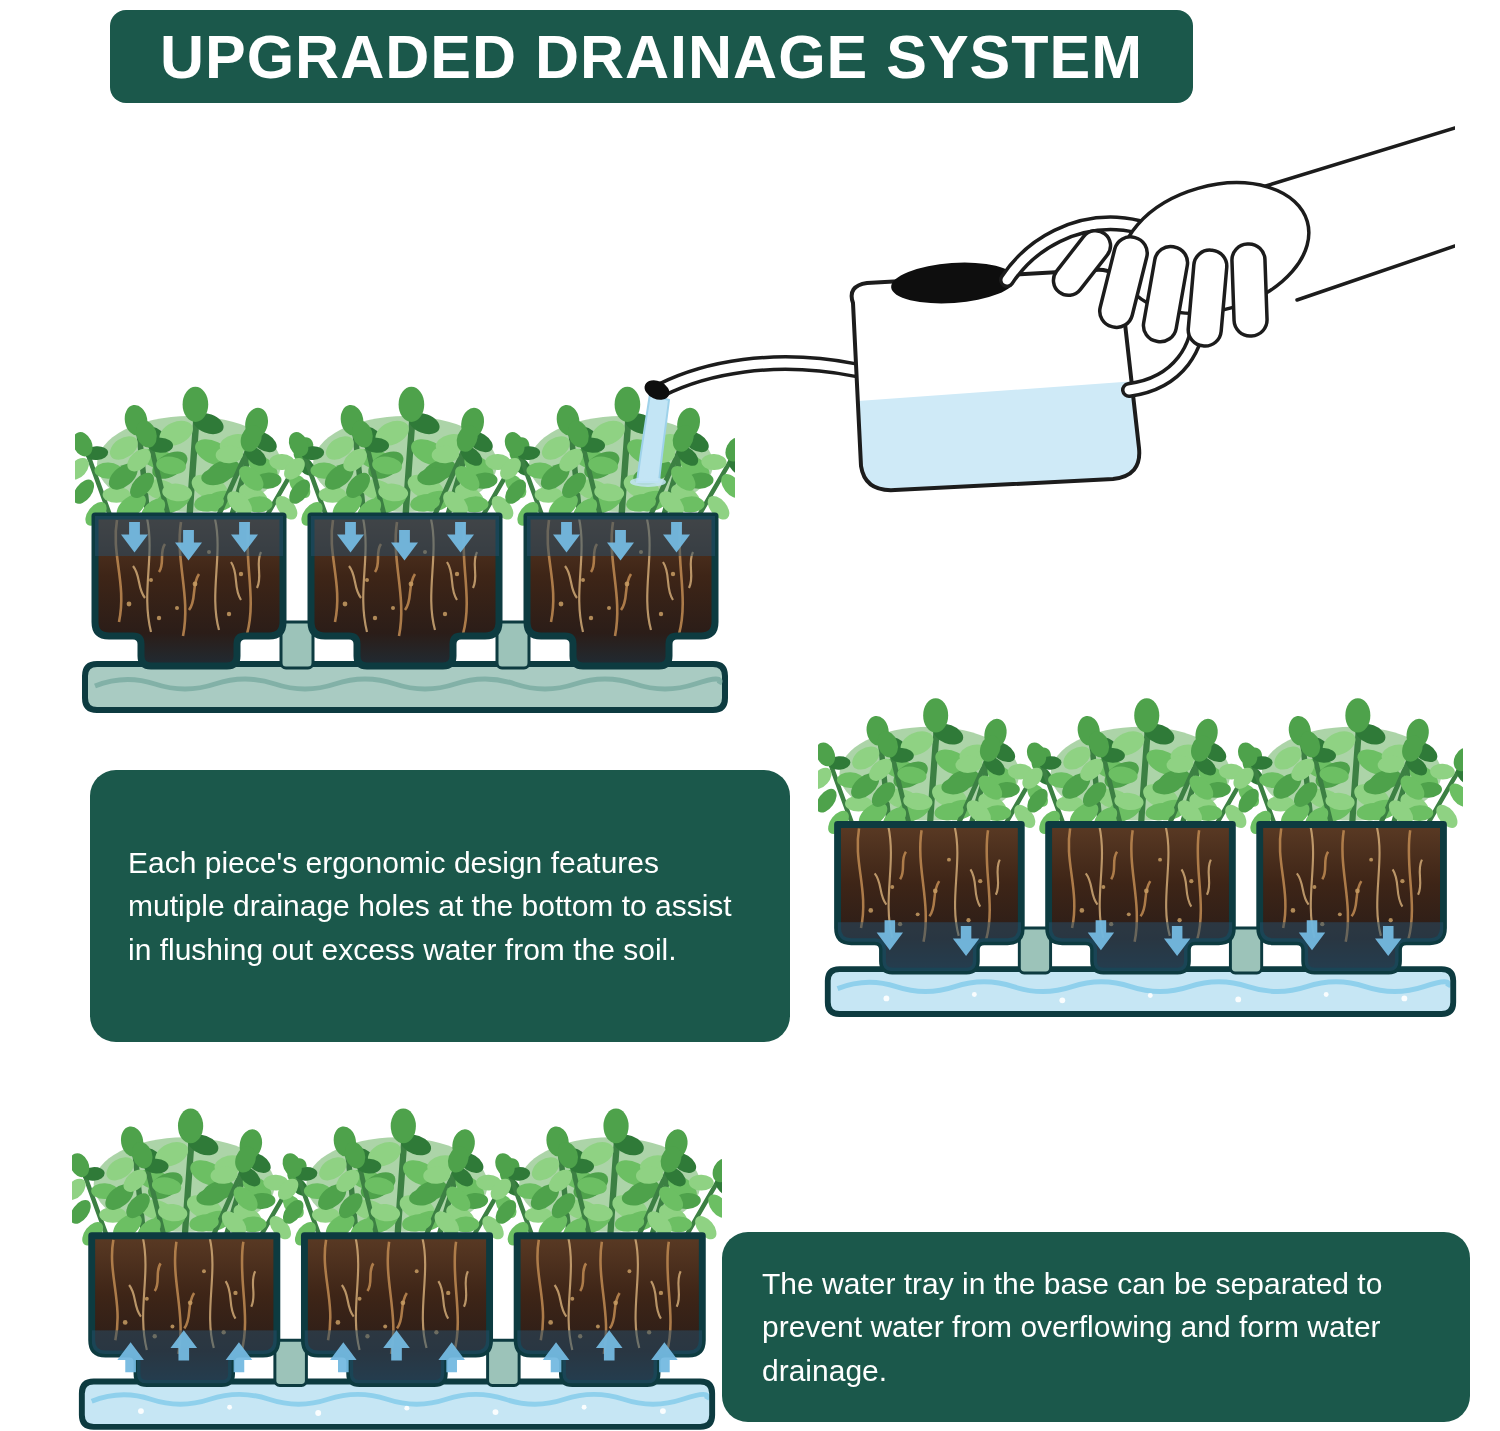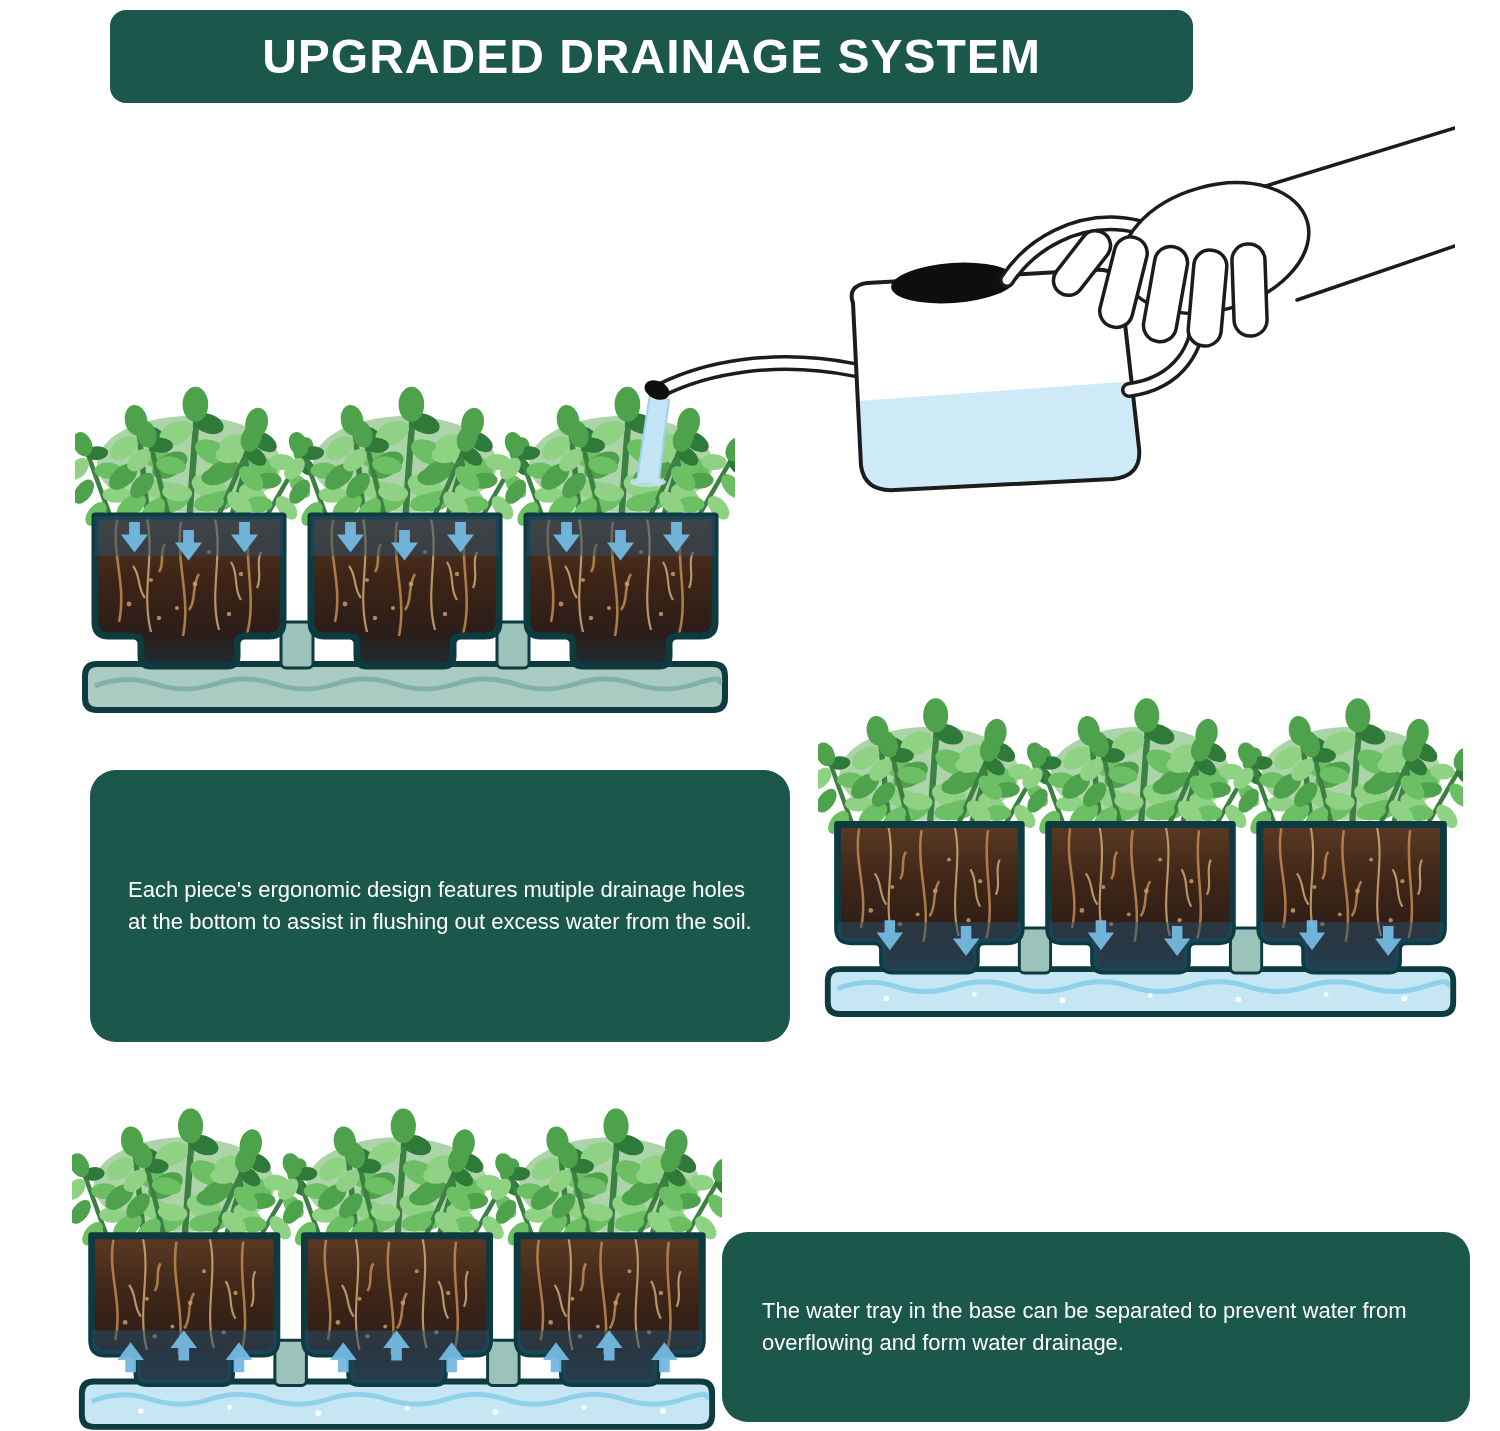--- a/index.html
+++ b/index.html
@@ -2,25 +2,25 @@
 <html><head>
 <meta charset="utf-8">
 <style>
   html,body{margin:0;padding:0;background:#ffffff;}
   .canvas{position:relative;width:1500px;height:1431px;overflow:hidden;background:#ffffff;
           font-family:"Liberation Sans", sans-serif;}
 
   
   .banner{position:absolute;left:110px;top:10px;width:1083px;height:93px;
           background:#1b584b;border-radius:16px;display:flex;align-items:center;justify-content:center;}
-  .banner h1{margin:0;color:#ffffff;font-size:48px;font-weight:700;letter-spacing:1px;white-space:nowrap;}
+  .banner h1{margin:0;color:#ffffff;font-size:61px;font-weight:700;letter-spacing:1px;white-space:nowrap;}
 
   
   .callout{position:absolute;background:#1b584b;border-radius:26px;display:flex;align-items:center;}
-  .callout p{margin:0;color:#ffffff;font-size:22px;line-height:1.45;font-weight:400;}
+  .callout p{margin:0;color:#ffffff;font-size:30px;line-height:1.45;font-weight:400;}
   .box1{left:90px;top:770px;width:700px;height:272px;padding:0 38px;box-sizing:border-box;}
   .box2{left:722px;top:1232px;width:748px;height:190px;padding:0 40px;box-sizing:border-box;}
 
   
   .planter{position:absolute;pointer-events:none;}
   .pA{left:75px;top:356px;width:660px;height:360px;z-index:2;}
   .pB{left:818px;top:668px;width:645px;height:352px;z-index:2;}
   .pC{left:72px;top:1078px;width:650px;height:355px;z-index:2;}
   .watering{position:absolute;left:555px;top:118px;width:900px;height:385px;z-index:3;pointer-events:none;}
 

